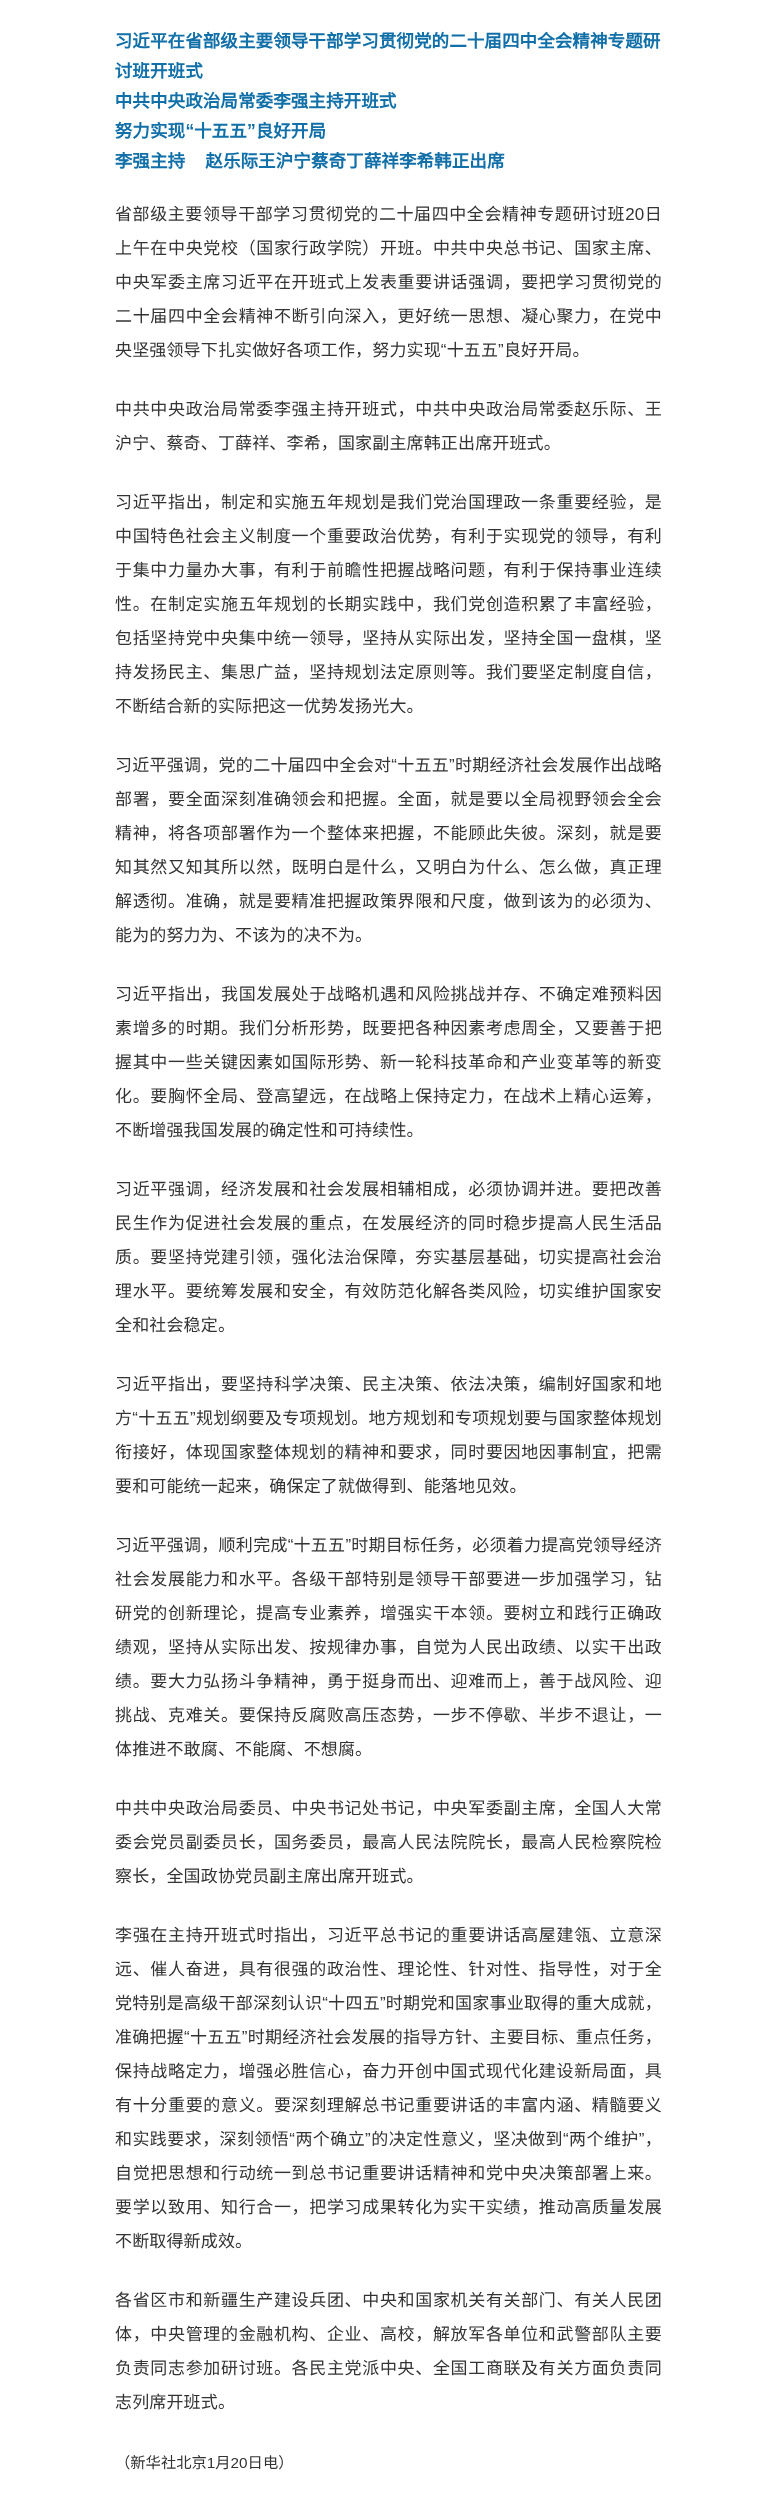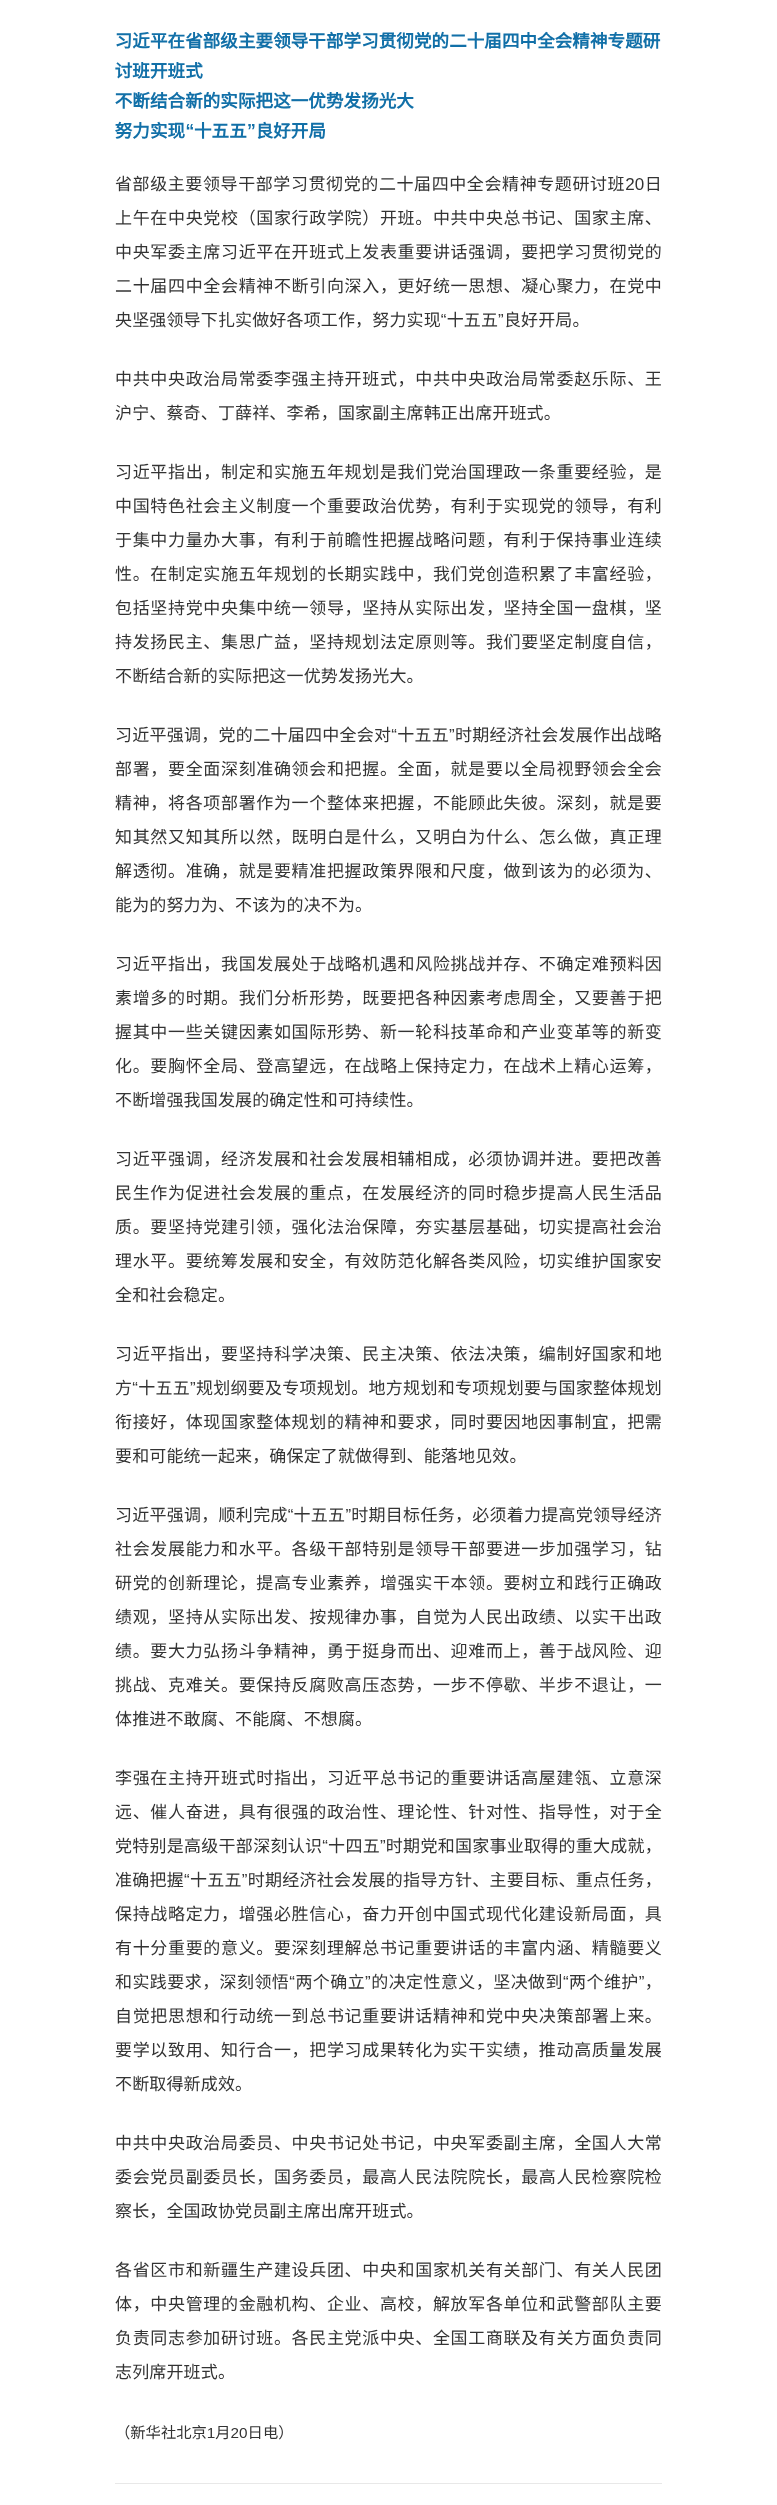--- a/index.html
+++ b/index.html
@@ -84,36 +84,37 @@
   }
 </style>
 </head>
 <body>
 
 <div class="page">
 
   <div class="headline-block">
     <h1 class="headline" style="color: rgb(18, 112, 168);">
       <span class="hl-line">习近平在省部级主要领导干部学习贯彻党的二十届四中全会精神专题研讨班开班式</span>
-      <span class="hl-sub">不断结合新的实际把这一优势发扬光大</span>
+      <span class="hl-sub">中共中央政治局常委李强主持开班式</span>
       <span class="hl-sub">努力实现“十五五”良好开局</span>
+      <span class="hl-line"><span>李强主持</span><span class="spacer-wide"></span><span>赵乐际王沪宁蔡奇丁薛祥李希韩正出席</span></span>
     </h1>
   </div>
 
   <div class="article-body">
     <p class="para">省部级主要领导干部学习贯彻党的二十届四中全会精神专题研讨班20日上午在中央党校（国家行政学院）开班。中共中央总书记、国家主席、中央军委主席习近平在开班式上发表重要讲话强调，要把学习贯彻党的二十届四中全会精神不断引向深入，更好统一思想、凝心聚力，在党中央坚强领导下扎实做好各项工作，努力实现“十五五”良好开局。</p>
     <p class="para">中共中央政治局常委李强主持开班式，中共中央政治局常委赵乐际、王沪宁、蔡奇、丁薛祥、李希，国家副主席韩正出席开班式。</p>
     <p class="para">习近平指出，制定和实施五年规划是我们党治国理政一条重要经验，是中国特色社会主义制度一个重要政治优势，有利于实现党的领导，有利于集中力量办大事，有利于前瞻性把握战略问题，有利于保持事业连续性。在制定实施五年规划的长期实践中，我们党创造积累了丰富经验，包括坚持党中央集中统一领导，坚持从实际出发，坚持全国一盘棋，坚持发扬民主、集思广益，坚持规划法定原则等。我们要坚定制度自信，不断结合新的实际把这一优势发扬光大。</p>
     <p class="para">习近平强调，党的二十届四中全会对“十五五”时期经济社会发展作出战略部署，要全面深刻准确领会和把握。全面，就是要以全局视野领会全会精神，将各项部署作为一个整体来把握，不能顾此失彼。深刻，就是要知其然又知其所以然，既明白是什么，又明白为什么、怎么做，真正理解透彻。准确，就是要精准把握政策界限和尺度，做到该为的必须为、能为的努力为、不该为的决不为。</p>
     <p class="para">习近平指出，我国发展处于战略机遇和风险挑战并存、不确定难预料因素增多的时期。我们分析形势，既要把各种因素考虑周全，又要善于把握其中一些关键因素如国际形势、新一轮科技革命和产业变革等的新变化。要胸怀全局、登高望远，在战略上保持定力，在战术上精心运筹，不断增强我国发展的确定性和可持续性。</p>
     <p class="para">习近平强调，经济发展和社会发展相辅相成，必须协调并进。要把改善民生作为促进社会发展的重点，在发展经济的同时稳步提高人民生活品质。要坚持党建引领，强化法治保障，夯实基层基础，切实提高社会治理水平。要统筹发展和安全，有效防范化解各类风险，切实维护国家安全和社会稳定。</p>
     <p class="para">习近平指出，要坚持科学决策、民主决策、依法决策，编制好国家和地方“十五五”规划纲要及专项规划。地方规划和专项规划要与国家整体规划衔接好，体现国家整体规划的精神和要求，同时要因地因事制宜，把需要和可能统一起来，确保定了就做得到、能落地见效。</p>
     <p class="para">习近平强调，顺利完成“十五五”时期目标任务，必须着力提高党领导经济社会发展能力和水平。各级干部特别是领导干部要进一步加强学习，钻研党的创新理论，提高专业素养，增强实干本领。要树立和践行正确政绩观，坚持从实际出发、按规律办事，自觉为人民出政绩、以实干出政绩。要大力弘扬斗争精神，勇于挺身而出、迎难而上，善于战风险、迎挑战、克难关。要保持反腐败高压态势，一步不停歇、半步不退让，一体推进不敢腐、不能腐、不想腐。</p>
+    <p class="para">中共中央政治局委员、中央书记处书记，中央军委副主席，全国人大常委会党员副委员长，国务委员，最高人民法院院长，最高人民检察院检察长，全国政协党员副主席出席开班式。</p>
     <p class="para">李强在主持开班式时指出，习近平总书记的重要讲话高屋建瓴、立意深远、催人奋进，具有很强的政治性、理论性、针对性、指导性，对于全党特别是高级干部深刻认识“十四五”时期党和国家事业取得的重大成就，准确把握“十五五”时期经济社会发展的指导方针、主要目标、重点任务，保持战略定力，增强必胜信心，奋力开创中国式现代化建设新局面，具有十分重要的意义。要深刻理解总书记重要讲话的丰富内涵、精髓要义和实践要求，深刻领悟“两个确立”的决定性意义，坚决做到“两个维护”，自觉把思想和行动统一到总书记重要讲话精神和党中央决策部署上来。要学以致用、知行合一，把学习成果转化为实干实绩，推动高质量发展不断取得新成效。</p>
-    <p class="para">中共中央政治局委员、中央书记处书记，中央军委副主席，全国人大常委会党员副委员长，国务委员，最高人民法院院长，最高人民检察院检察长，全国政协党员副主席出席开班式。</p>
     <p class="para">各省区市和新疆生产建设兵团、中央和国家机关有关部门、有关人民团体，中央管理的金融机构、企业、高校，解放军各单位和武警部队主要负责同志参加研讨班。各民主党派中央、全国工商联及有关方面负责同志列席开班式。</p>
     <p class="dispatch">（新华社北京1月20日电）</p>
   </div>
 
   <div class="footer">
     <div class="divider"></div>
     <p class="meta-line">来源：新华社微信公众号</p>
     <p class="meta-line">责编：汤宝兰</p>
   </div>
 

